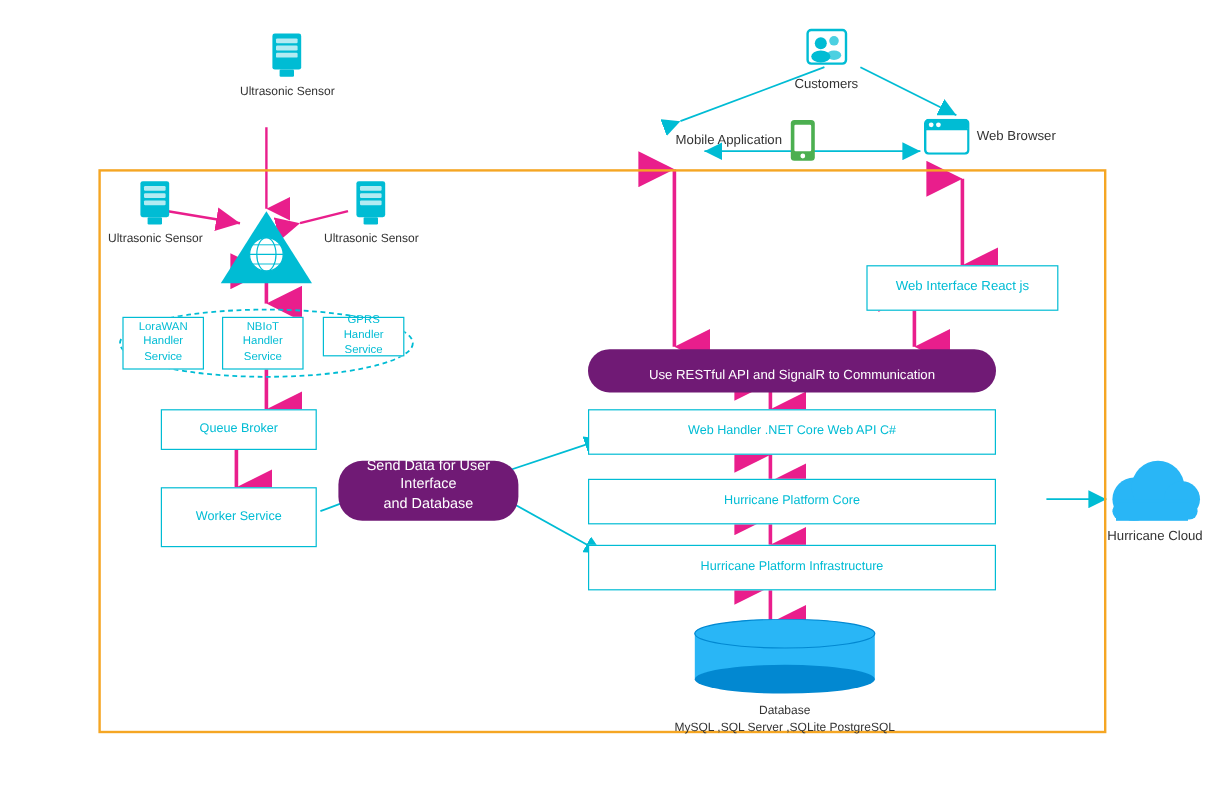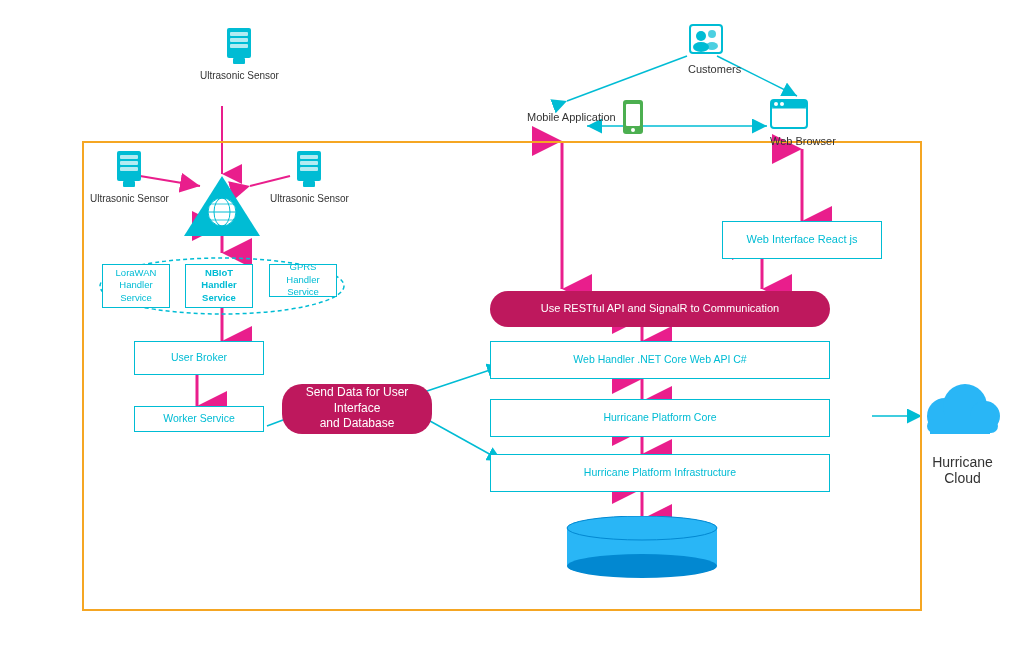--- a/index.html
+++ b/index.html
@@ -39,24 +39,24 @@
       justify-content: center;
       text-align: center;
       padding: 4px 6px;
       color: #00bcd4;
       font-size: 10.5px;
       line-height: 1.3;
     }
     
     .box-green {
       position: absolute;
-      background: #be185d;
+      background: #701a75;
       border-radius: 20px;
       display: flex;
-      align-items: center;
+      align-items: flex-end;
       justify-content: center;
       text-align: center;
       padding: 6px 12px;
       color: #fff;
       font-size: 10.5px;
       line-height: 1.3;
     }
     
     svg.diagram-svg {
       position: absolute;
@@ -204,64 +204,64 @@
     <svg width="250" height="60" viewBox="0 0 250 60" style="position:absolute;top:0;left:0;">
       <ellipse cx="125" cy="30" rx="122" ry="28" fill="none" stroke="#00bcd4" stroke-width="1.5" stroke-dasharray="4,3"></ellipse>
     </svg>
 
     <div class="box-cyan" style="left:5px; top:8px; width:68px; height:44px; font-size:9.5px;align-items:center;">
       <span style="white-space:pre-line;">LoraWAN
 Handler Service</span>
     </div>
 
     <div class="box-cyan" style="left:88px; top:8px; width:68px; height:44px; font-size:9.5px;">
-      <span style="white-space:pre-line;font-weight:bold;">NBIoT Handler
+      <span style="white-space:pre-line;">NBIoT Handler
 Service</span>
     </div>
 
     <div class="box-cyan" style="left:172px; top:8px; width:68px; height:33px; font-size:9.5px;">
       <span style="white-space:pre-line;">GPRS Handler
 Service</span>
     </div>
   </div>
 
   <div class="box-cyan" style="left:112px; top:330px; width:130px; height:34px;">
-    <span>User Broker</span>
-  </div>
-
-  <div class="box-cyan" style="left:112px; top:395px; width:130px; height:26px;">
+    <span>Queue Broker</span>
+  </div>
+
+  <div class="box-cyan" style="left:112px; top:395px; width:130px; height:50px;">
     <span>Worker Service</span>
   </div>
 
   <div class="box-green" style="left:260px; top:373px; width:150px; height:50px; font-size:12px;">
     <span style="white-space:pre-line; text-align:center;">Send Data for User Interface
 and Database</span>
   </div>
 
-  <div style="position:absolute; left:640px; top:12px; text-align:left;margin-left:26px;">
+  <div style="position:absolute; left:640px; top:12px; text-align:center;">
     <svg width="36" height="36" viewBox="0 0 36 36">
       <rect x="2" y="2" width="32" height="28" rx="3" fill="none" stroke="#00bcd4" stroke-width="2"></rect>
       <circle cx="13" cy="13" r="5" fill="#00bcd4"></circle>
       <circle cx="24" cy="11" r="4" fill="#00bcd4" opacity="0.7"></circle>
       <ellipse cx="13" cy="24" rx="8" ry="5" fill="#00bcd4"></ellipse>
       <ellipse cx="24" cy="23" rx="6" ry="4" fill="#00bcd4" opacity="0.7"></ellipse>
     </svg>
     <div style="color:#333; font-size:11px; margin-top:2px;">Customers</div>
   </div>
 
   <div style="position:absolute; left:505px; top:88px; text-align:center; display:flex; align-items:center; gap:6px;">
-    <div style="color:#333; font-size:11px;">Mobile Application</div>
+    <div style="color:#333; font-size:11px;margin-left:36px;">Mobile Application</div>
     <svg width="22" height="36" viewBox="0 0 22 36">
       <rect x="1" y="1" width="20" height="34" rx="3" fill="#4caf50"></rect>
       <rect x="4" y="5" width="14" height="22" rx="1" fill="#fff"></rect>
       <circle cx="11" cy="31" r="2" fill="#fff"></circle>
     </svg>
   </div>
 
-  <div style="position:absolute; left:748px; top:88px; text-align:center; display:flex; align-items:flex-start; gap:6px;flex-direction:column;">
+  <div style="position:absolute; left:748px; top:88px; text-align:center; display:flex; align-items:center; gap:6px;">
     <svg width="38" height="30" viewBox="0 0 38 30">
       <rect x="1" y="1" width="36" height="28" rx="3" fill="none" stroke="#00bcd4" stroke-width="2"></rect>
       <rect x="1" y="1" width="36" height="8" rx="3" fill="#00bcd4"></rect>
       <line x1="1" y1="9" x2="37" y2="9" stroke="#00bcd4" stroke-width="1"></line>
       <circle cx="6" cy="5" r="2" fill="#fff"></circle>
       <circle cx="12" cy="5" r="2" fill="#fff"></circle>
     </svg>
     <div style="color:#333; font-size:11px;">Web Browser</div>
   </div>
 
@@ -286,26 +286,28 @@
   </div>
 
   <div style="position:absolute; left:540px; top:505px; text-align:center;">
     <svg width="160" height="65" viewBox="0 0 160 65">
       <ellipse cx="80" cy="12" rx="75" ry="12" fill="#29b6f6"></ellipse>
       <rect x="5" y="12" width="150" height="38" fill="#29b6f6"></rect>
       <ellipse cx="80" cy="50" rx="75" ry="12" fill="#0288d1"></ellipse>
       <ellipse cx="80" cy="12" rx="75" ry="12" fill="#29b6f6"></ellipse>
       <ellipse cx="80" cy="12" rx="75" ry="12" fill="none" stroke="#0288d1" stroke-width="1"></ellipse>
     </svg>
+    <div style="color:#333; font-size:10px; white-space:pre-line; margin-top:2px; line-height:1.4;">Database
+MySQL ,SQL Server ,SQLite  PostgreSQL</div>
   </div>
 
   <div style="position:absolute; left:898px; top:370px;">
     <svg width="85" height="55" viewBox="0 0 85 55">
       <circle cx="25" cy="35" r="18" fill="#29b6f6"></circle>
       <circle cx="45" cy="25" r="22" fill="#29b6f6"></circle>
       <circle cx="65" cy="35" r="15" fill="#29b6f6"></circle>
       <rect x="10" y="35" width="60" height="18" fill="#29b6f6"></rect>
       <rect x="7" y="38" width="71" height="14" rx="7" fill="#29b6f6"></rect>
     </svg>
-    <div style="color:#333; font-size:14px; text-align:center; margin-top:16px;">Hurricane Cloud</div>
+    <div style="color:#333; font-size:11px; text-align:center; margin-top:2px;">Hurricane Cloud</div>
   </div>
 
 </div>
 
 </body></html>

